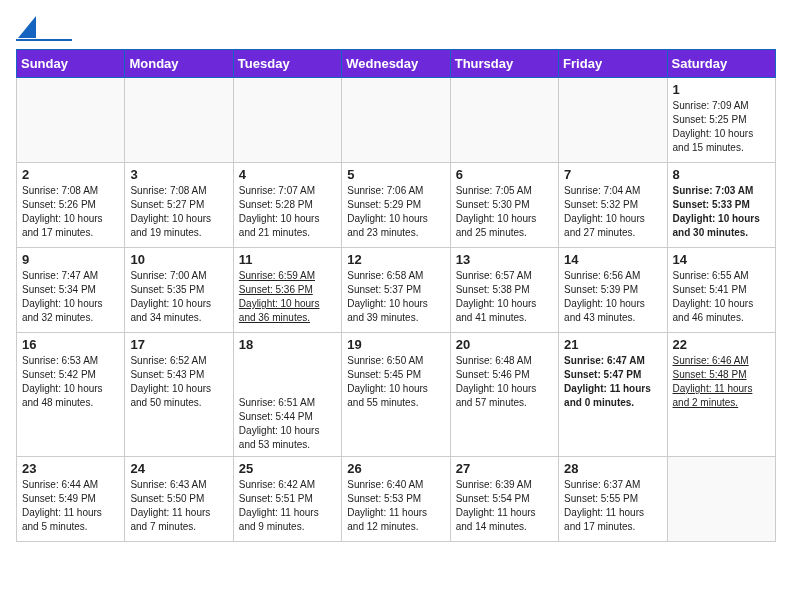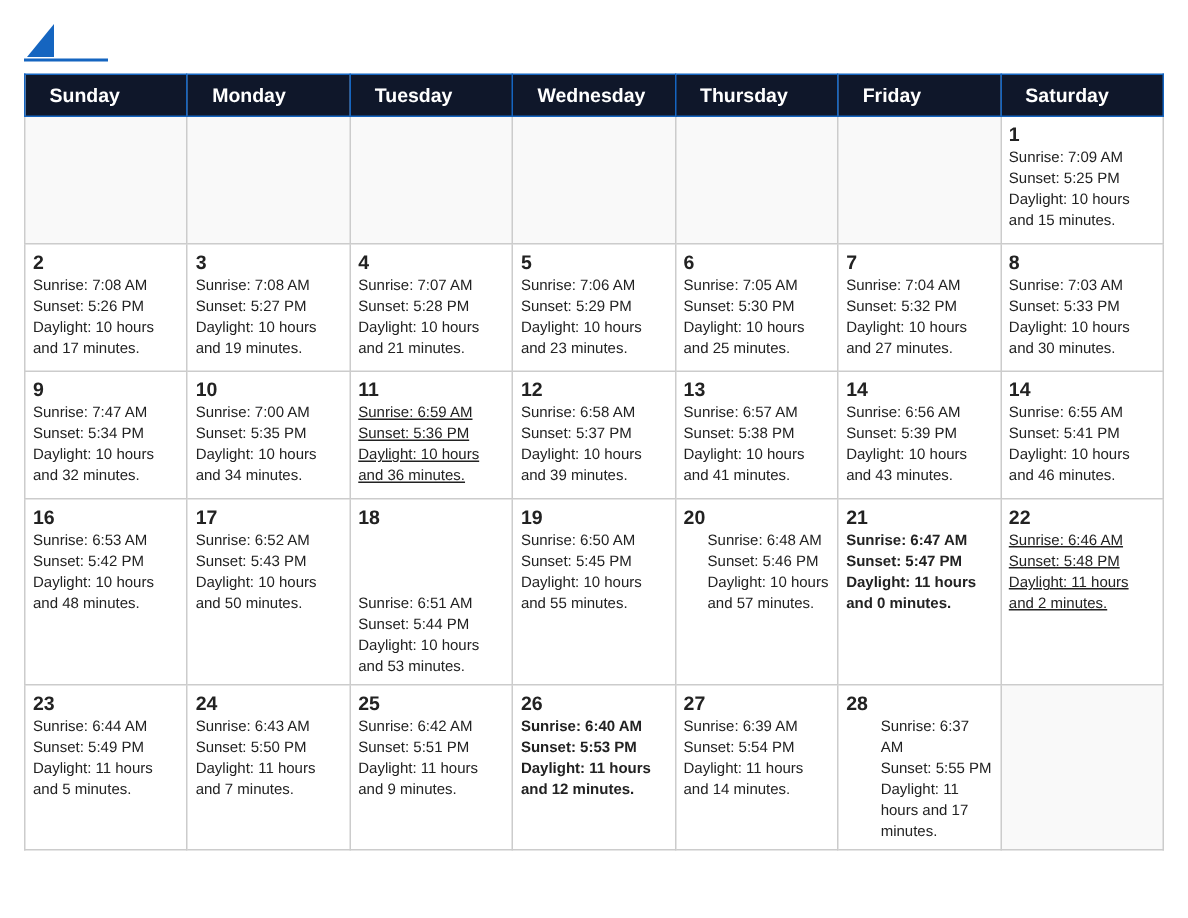--- a/index.html
+++ b/index.html
@@ -32,25 +32,25 @@
     .location {
       font-size: 15px;
       color: #444;
     }
     .calendar {
       width: 100%;
       border-collapse: collapse;
       border: 1px solid #ccc;
     }
     .calendar th {
-      background: #0f172a;
+      background: #6d28d9;
       color: #fff;
       font-size: 13px;
       font-weight: bold;
-      padding: 6px 16px;
+      padding: 6px 4px;
       text-align: left;
       border: 1px solid #1565c0;
     }
     .calendar td {
       vertical-align: top;
       border: 1px solid #ccc;
       padding: 4px 5px;
       width: calc(100% / 7);
       font-size: 10.5px;
       color: #222;
@@ -151,21 +151,21 @@
 Daylight: 10 hours and 25 minutes.</div>
         </td>
         <td>
           <div class="day-num">7</div>
           <div class="day-info" style="white-space: pre-line;">Sunrise: 7:04 AM
 Sunset: 5:32 PM
 Daylight: 10 hours and 27 minutes.</div>
         </td>
         <td>
           <div class="day-num">8</div>
-          <div class="day-info" style="white-space: pre-line;">Sunrise: 7:03 AM
+          <div class="day-info" style="white-space: pre-line; font-weight: bold;">Sunrise: 7:03 AM
 Sunset: 5:33 PM
 Daylight: 10 hours and 30 minutes.</div>
         </td>
       </tr>
       <tr>
         <td>
           <div class="day-num">9</div>
           <div class="day-info" style="white-space: pre-line;">Sunrise: 7:47 AM
 Sunset: 5:34 PM
 Daylight: 10 hours and 32 minutes.</div>
@@ -227,21 +227,21 @@
 Daylight: 10 hours and 53 minutes.</div>
         </td>
         <td>
           <div class="day-num">19</div>
           <div class="day-info" style="white-space: pre-line;">Sunrise: 6:50 AM
 Sunset: 5:45 PM
 Daylight: 10 hours and 55 minutes.</div>
         </td>
         <td>
           <div class="day-num">20</div>
-          <div class="day-info" style="white-space: pre-line; margin-left: 16px;">Sunrise: 6:48 AM
+          <div class="day-info" style="white-space: pre-line;">Sunrise: 6:48 AM
 Sunset: 5:46 PM
 Daylight: 10 hours and 57 minutes.</div>
         </td>
         <td>
           <div class="day-num">21</div>
           <div class="day-info" style="white-space: pre-line; font-weight: bold;">Sunrise: 6:47 AM
 Sunset: 5:47 PM
 Daylight: 11 hours and 0 minutes.</div>
         </td>
         <td>
@@ -265,32 +265,32 @@
 Daylight: 11 hours and 7 minutes.</div>
         </td>
         <td>
           <div class="day-num">25</div>
           <div class="day-info" style="white-space: pre-line;">Sunrise: 6:42 AM
 Sunset: 5:51 PM
 Daylight: 11 hours and 9 minutes.</div>
         </td>
         <td>
           <div class="day-num">26</div>
-          <div class="day-info" style="white-space: pre-line; font-weight: bold;">Sunrise: 6:40 AM
+          <div class="day-info" style="white-space: pre-line;">Sunrise: 6:40 AM
 Sunset: 5:53 PM
 Daylight: 11 hours and 12 minutes.</div>
         </td>
         <td>
           <div class="day-num">27</div>
           <div class="day-info" style="white-space: pre-line;">Sunrise: 6:39 AM
 Sunset: 5:54 PM
 Daylight: 11 hours and 14 minutes.</div>
         </td>
         <td>
           <div class="day-num">28</div>
-          <div class="day-info" style="white-space: pre-line; margin-left: 23px;">Sunrise: 6:37 AM
+          <div class="day-info" style="white-space: pre-line;">Sunrise: 6:37 AM
 Sunset: 5:55 PM
 Daylight: 11 hours and 17 minutes.</div>
         </td>
         <td class="empty-cell"></td>
       </tr>
     </tbody>
 </table>
 
 </body></html>

